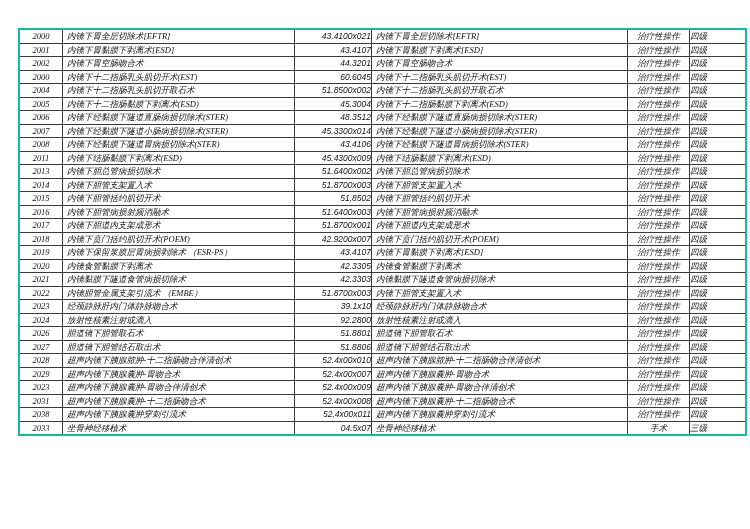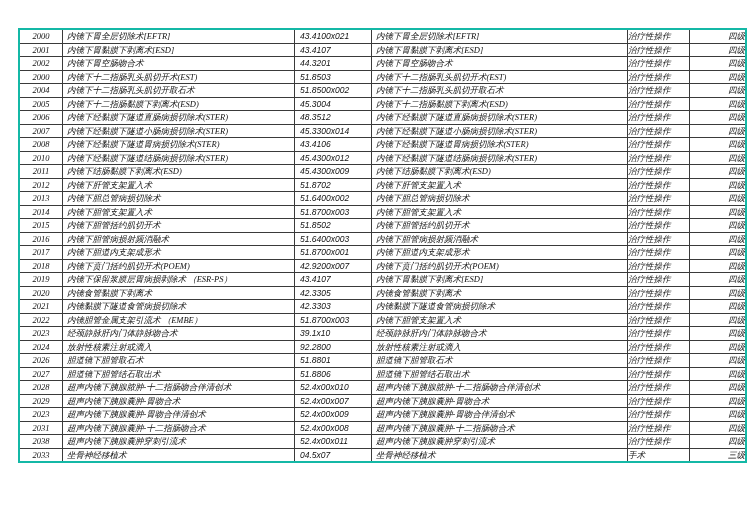--- a/index.html
+++ b/index.html
@@ -24,25 +24,25 @@
     padding:0;
     font-size:8.5px;
     line-height:1;
     color:#111;
     white-space:nowrap;
     overflow:hidden;
     vertical-align:middle;
   }
   .c-id{width:42px;text-align:center;font-family:"Liberation Serif","DejaVu Serif",serif;}
   .c-name{width:227px;text-align:left;padding-left:4px !important;}
-  .c-code{width:71px;text-align:left;padding-left:5px !important;
+  .c-code{width:71px;text-align:right;padding-left:5px !important;
           font-family:"Liberation Sans","DejaVu Sans",sans-serif;font-size:8.5px;}
   .c-name2{width:251px;text-align:left;padding-left:4px !important;}
-  .c-cat{width:61px;text-align:left;}
-  .c-level{width:55px;text-align:right;}
+  .c-cat{width:61px;text-align:center;}
+  .c-level{width:55px;text-align:left;}
 </style>
 </head>
 <body>
 
 <div class="page">
   <table class="grade-table">
     <tbody id="table-body">
         <tr>
           <td class="c-id">2000</td>
           <td class="c-name">内镜下胃全层切除术[EFTR]</td>
@@ -63,21 +63,21 @@
           <td class="c-id">2002</td>
           <td class="c-name">内镜下胃空肠吻合术</td>
           <td class="c-code">44.3201</td>
           <td class="c-name2">内镜下胃空肠吻合术</td>
           <td class="c-cat">治疗性操作</td>
           <td class="c-level">四级</td>
         </tr>
         <tr>
           <td class="c-id">2000</td>
           <td class="c-name">内镜下十二指肠乳头肌切开术(EST)</td>
-          <td class="c-code">51.8503</td>
+          <td class="c-code">60.6045</td>
           <td class="c-name2">内镜下十二指肠乳头肌切开术(EST)</td>
           <td class="c-cat">治疗性操作</td>
           <td class="c-level">四级</td>
         </tr>
         <tr>
           <td class="c-id">2004</td>
           <td class="c-name">内镜下十二指肠乳头肌切开取石术</td>
           <td class="c-code">51.8500x002</td>
           <td class="c-name2">内镜下十二指肠乳头肌切开取石术</td>
           <td class="c-cat">治疗性操作</td>
@@ -109,40 +109,24 @@
         </tr>
         <tr>
           <td class="c-id">2008</td>
           <td class="c-name">内镜下经黏膜下隧道胃病损切除术(STER)</td>
           <td class="c-code">43.4106</td>
           <td class="c-name2">内镜下经黏膜下隧道胃病损切除术(STER)</td>
           <td class="c-cat">治疗性操作</td>
           <td class="c-level">四级</td>
         </tr>
         <tr>
-          <td class="c-id">2010</td>
-          <td class="c-name">内镜下经黏膜下隧道结肠病损切除术(STER)</td>
-          <td class="c-code">45.4300x012</td>
-          <td class="c-name2">内镜下经黏膜下隧道结肠病损切除术(STER)</td>
-          <td class="c-cat">治疗性操作</td>
-          <td class="c-level">四级</td>
-        </tr>
-        <tr>
           <td class="c-id">2011</td>
           <td class="c-name">内镜下结肠黏膜下剥离术(ESD)</td>
           <td class="c-code">45.4300x009</td>
           <td class="c-name2">内镜下结肠黏膜下剥离术(ESD)</td>
-          <td class="c-cat">治疗性操作</td>
-          <td class="c-level">四级</td>
-        </tr>
-        <tr>
-          <td class="c-id">2012</td>
-          <td class="c-name">内镜下肝管支架置入术</td>
-          <td class="c-code">51.8702</td>
-          <td class="c-name2">内镜下肝管支架置入术</td>
           <td class="c-cat">治疗性操作</td>
           <td class="c-level">四级</td>
         </tr>
         <tr>
           <td class="c-id">2013</td>
           <td class="c-name">内镜下胆总管病损切除术</td>
           <td class="c-code">51.6400x002</td>
           <td class="c-name2">内镜下胆总管病损切除术</td>
           <td class="c-cat">治疗性操作</td>
           <td class="c-level">四级</td>

